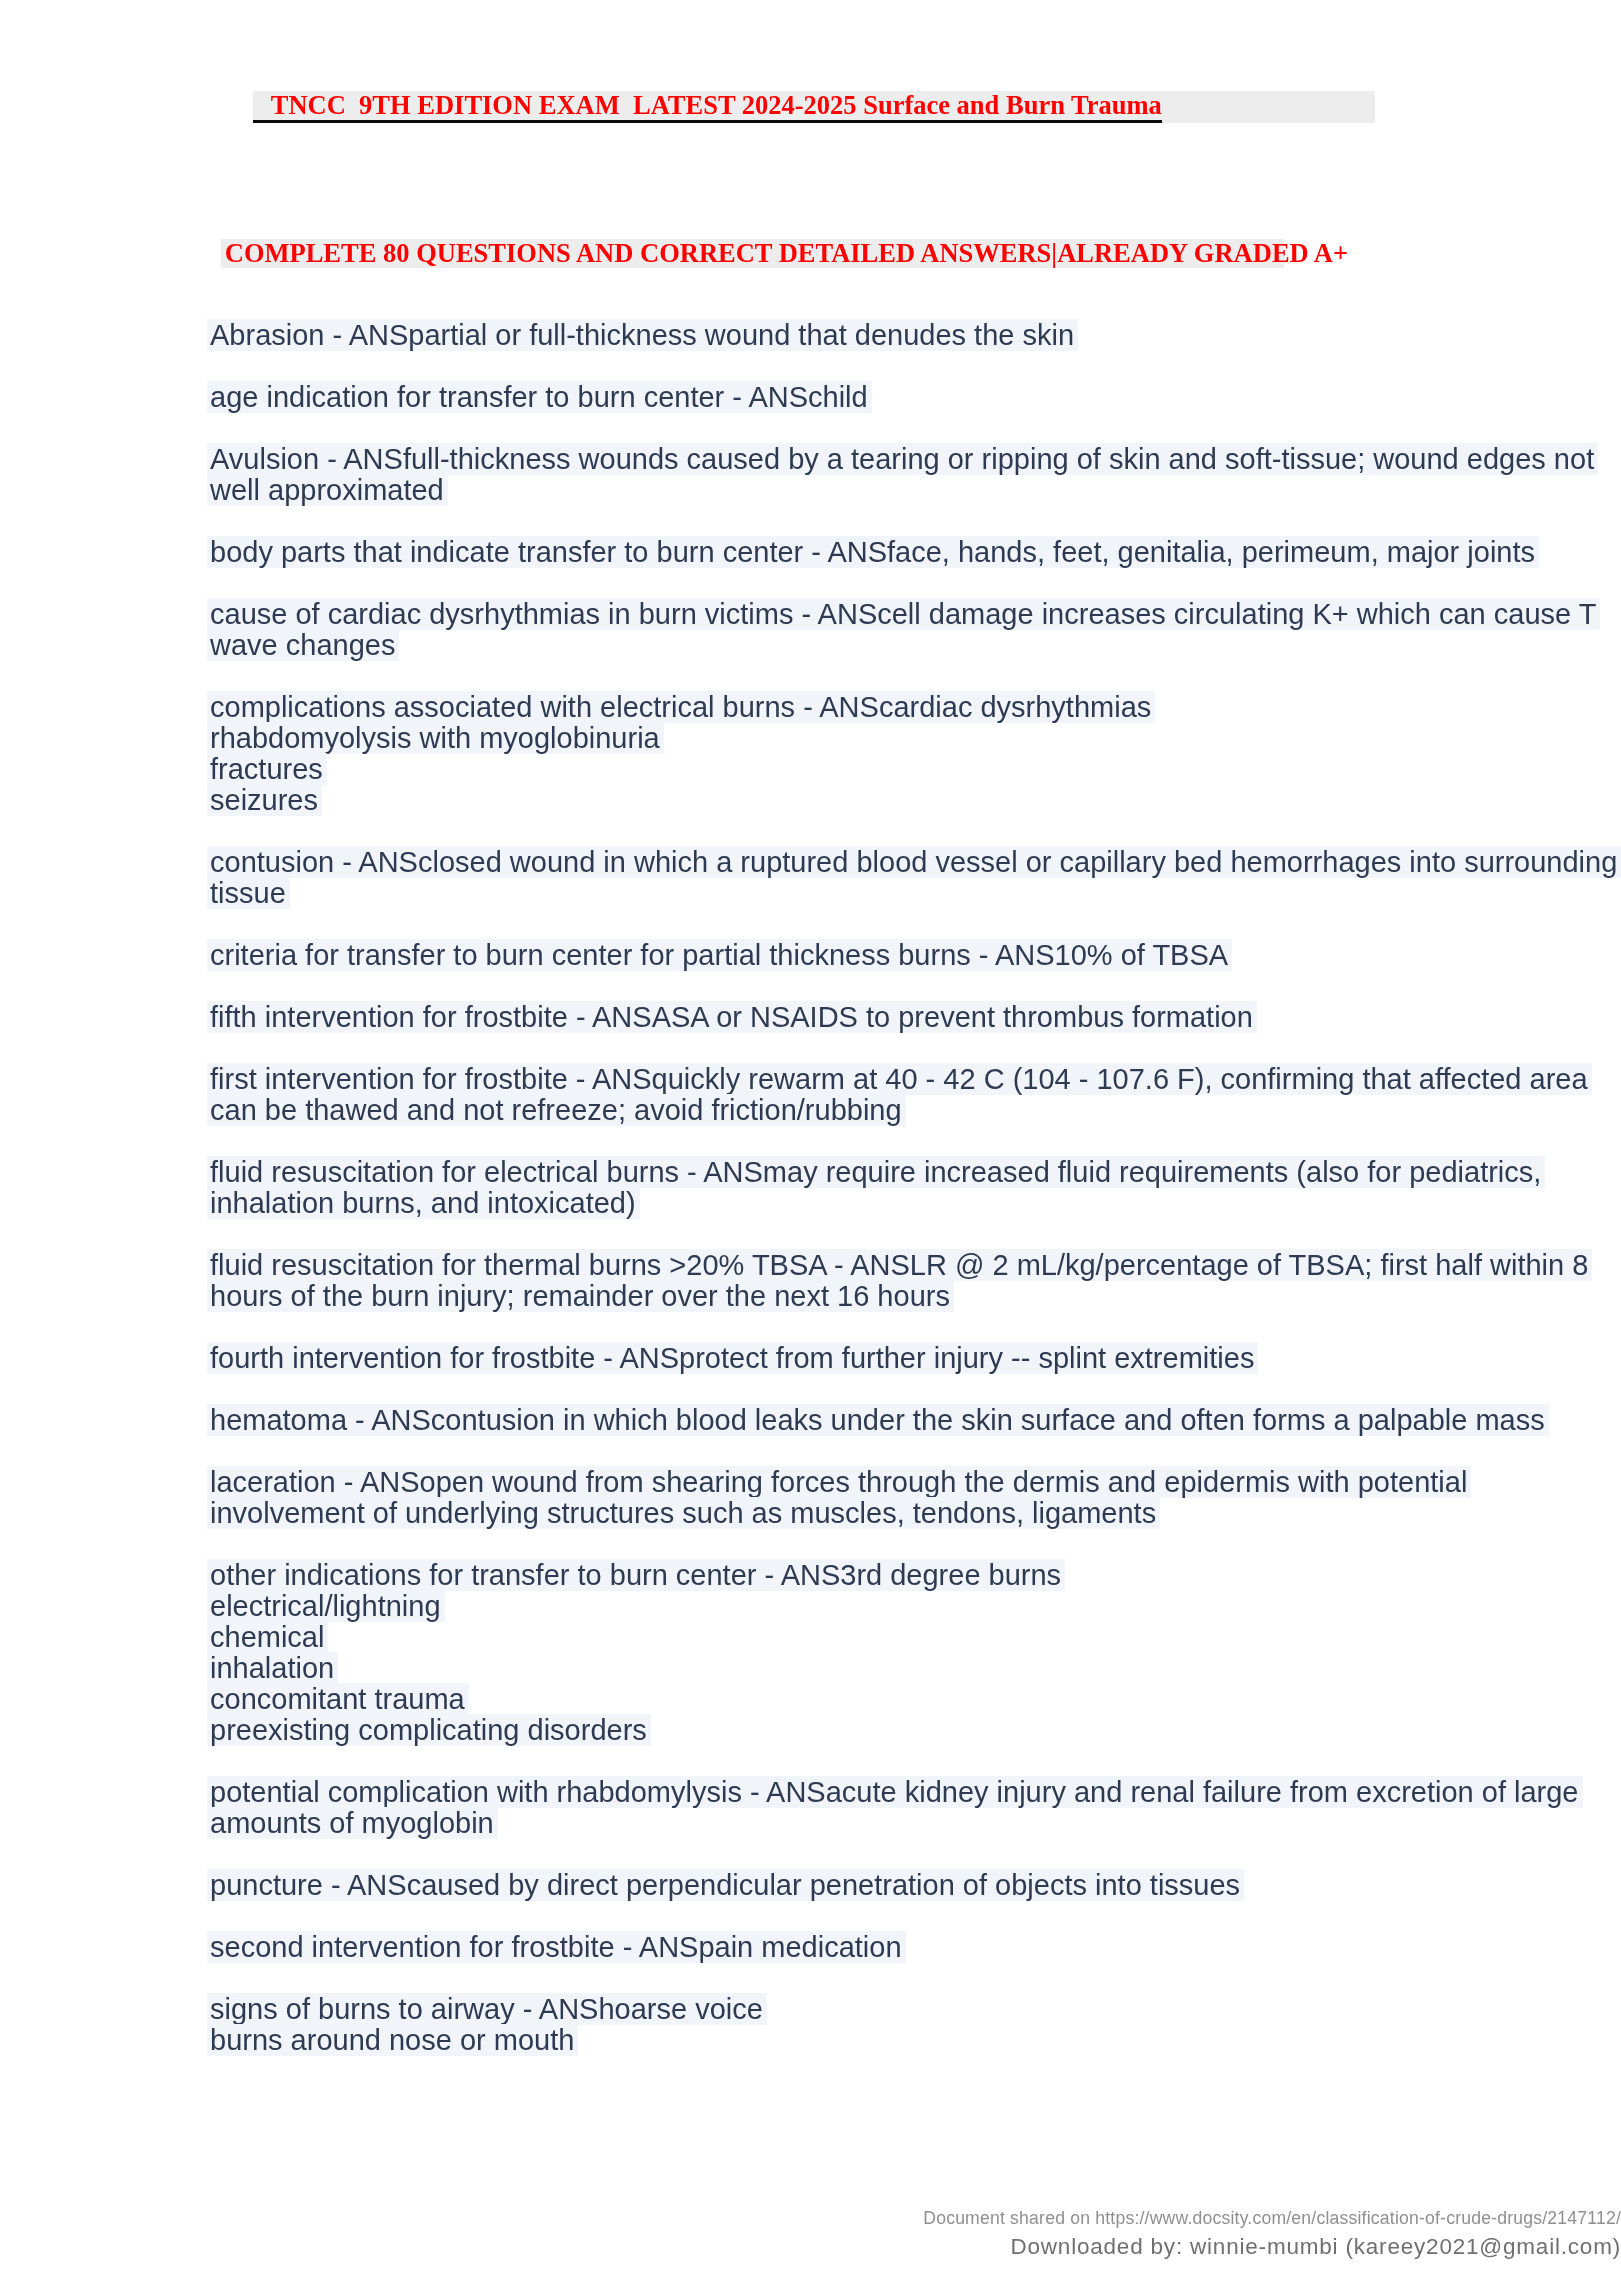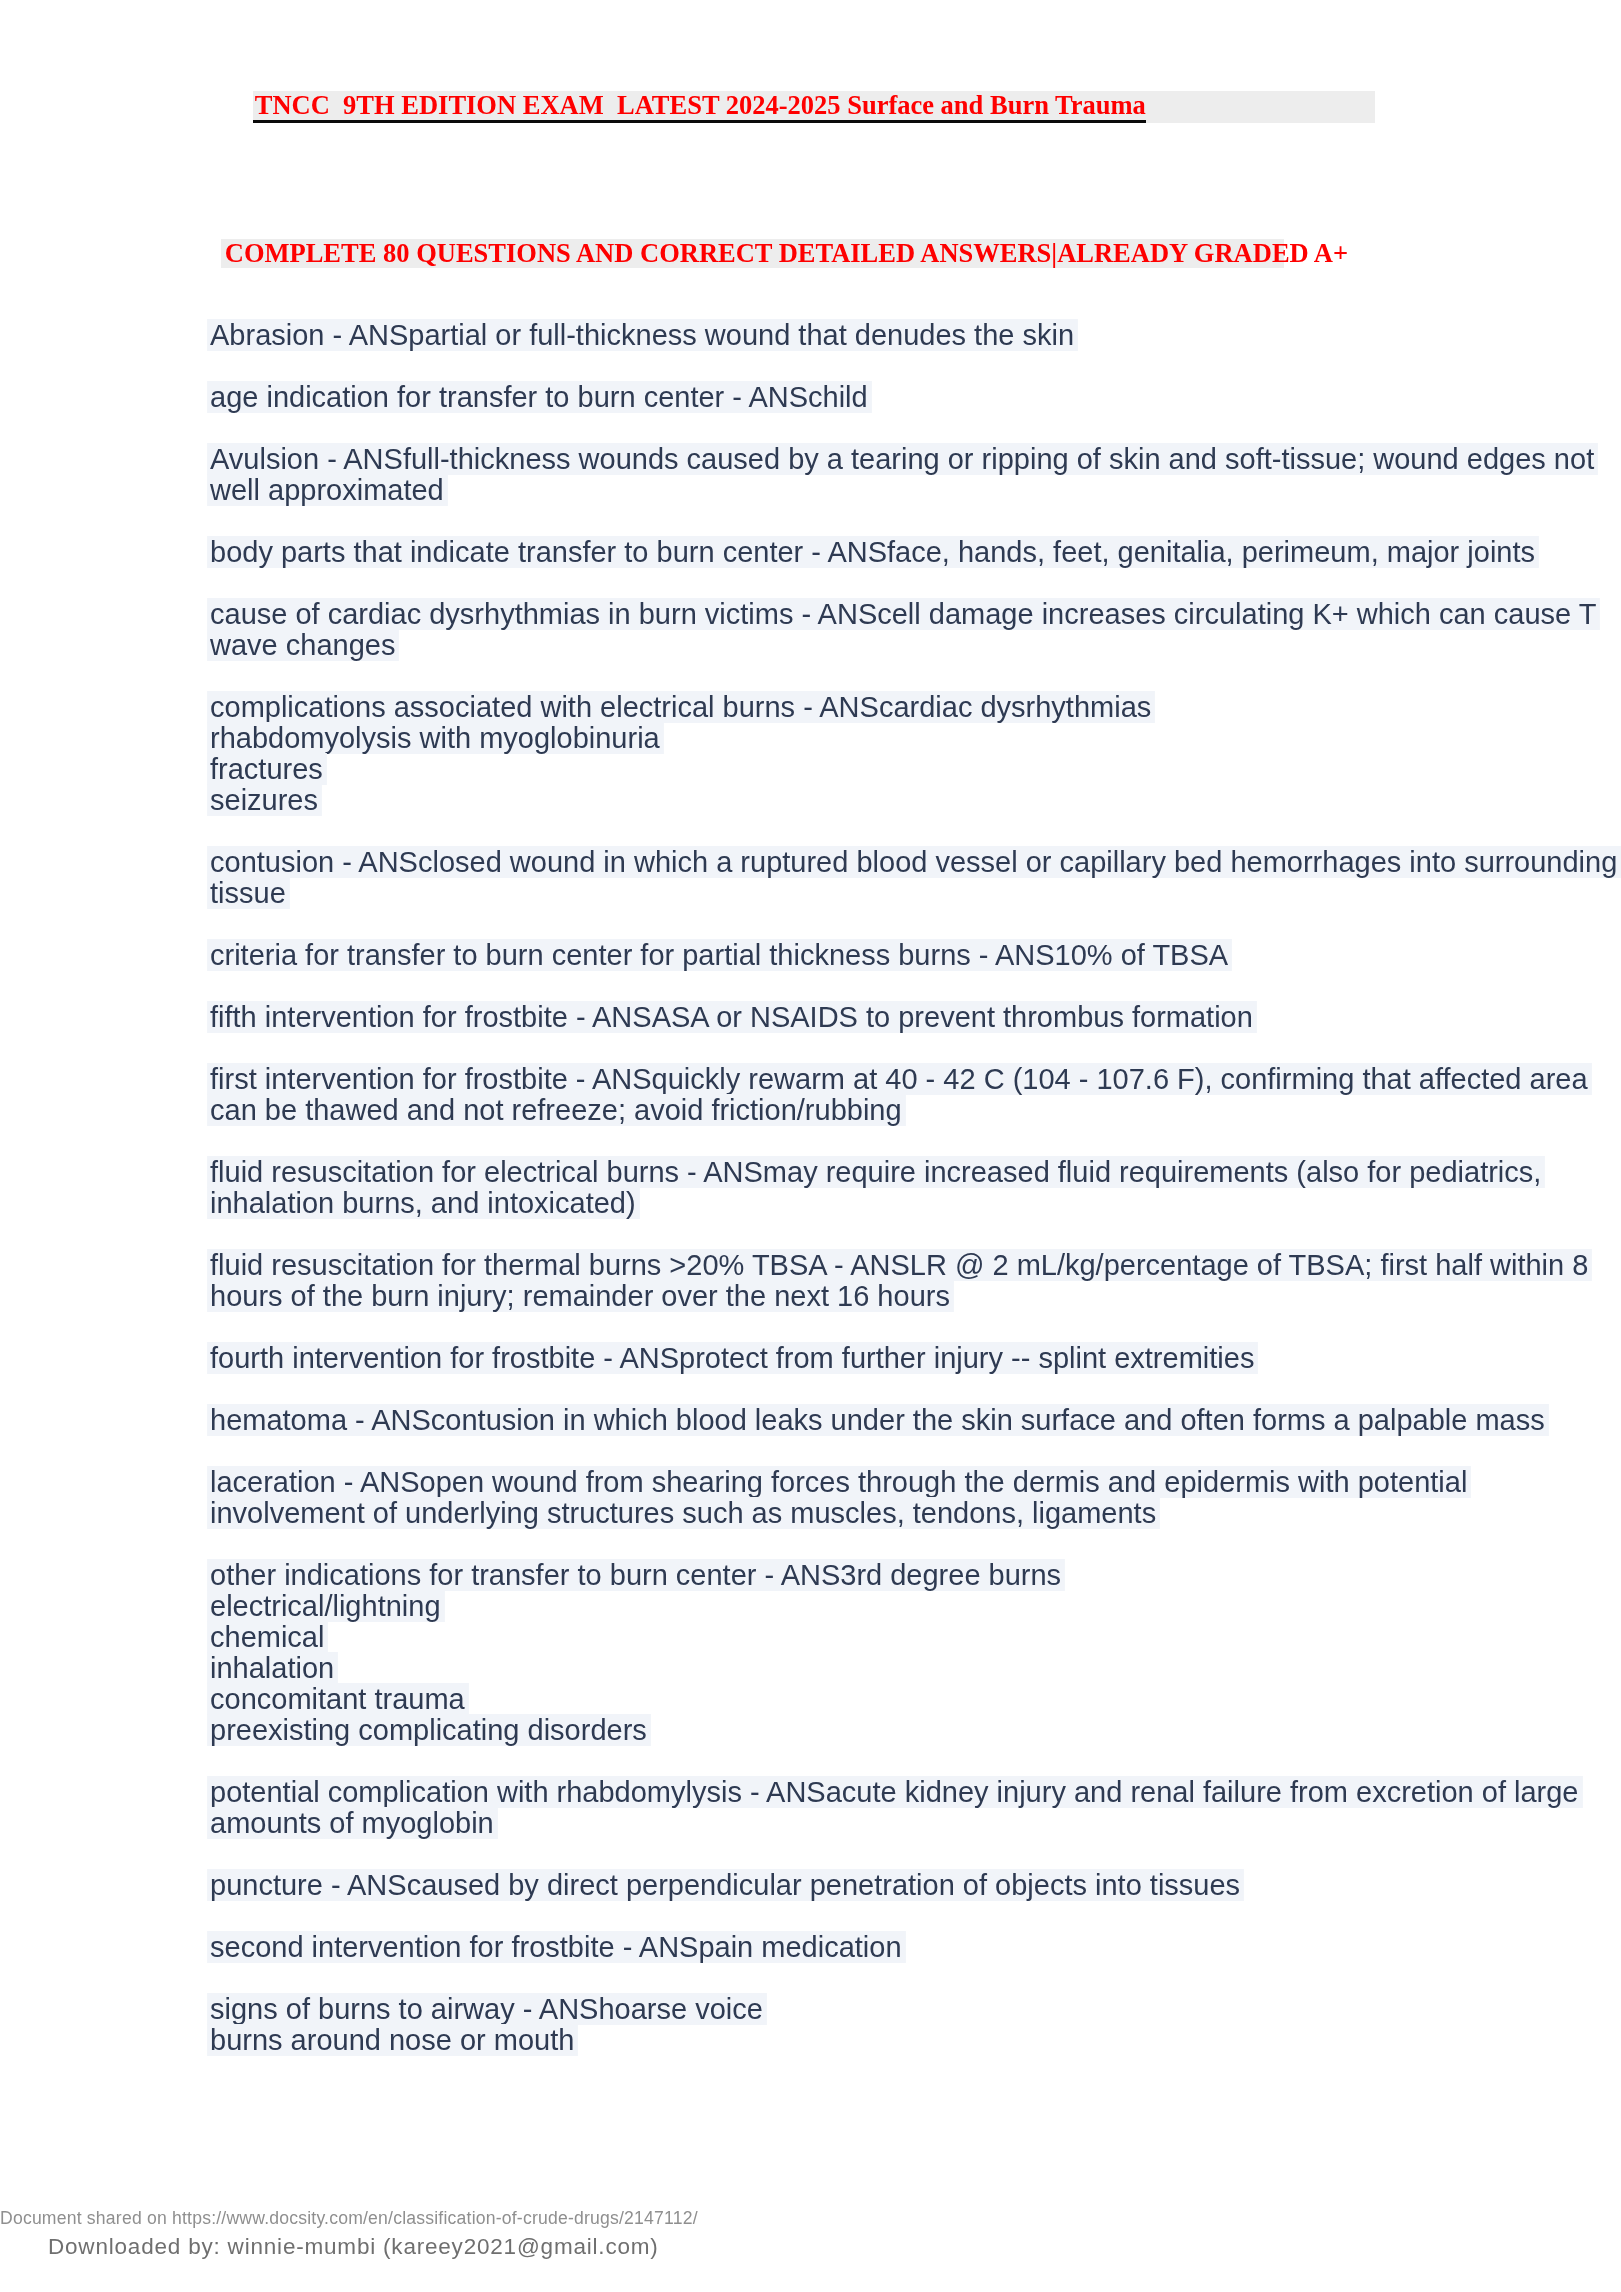--- a/index.html
+++ b/index.html
@@ -22,21 +22,21 @@
     white-space:pre;
   }
   .t1-row { margin-left:32px; }
   .t1-band {
     display:inline-block;
     width:1122px;
     background:var(--header-hl,#ededed);
   }
   .t1-text {
     display:inline-block;
-    padding-left:2px;
+    padding-left:18px;
     border-bottom:3.9px solid #0a0a0a;
   }
   .t2-band {
     display:inline-block;
     width:1063px;
     padding-left:4px;
     background:var(--header-hl,#ededed);
   }
   
   .qa-list {
@@ -49,21 +49,21 @@
   .qa-item { margin-bottom:31px; }
   .qa-line { white-space:pre; }
   .qa-line .hl {
     background:var(--body-hl,#f1f4f9);
     box-shadow:3.9px 0 0 var(--body-hl,#f1f4f9), -2.9px 0 0 var(--body-hl,#f1f4f9);
   }
   
   .doc-footer {
     position:absolute; left:0; top:2208px;
     width:100%;
-    text-align:left;
+    text-align:right;
   }
   .footer-line1 {
     font-size:17.6px;
     line-height:21.6px;
     color:var(--footer-color1,#8f8f8f);
     letter-spacing:0.2px;
   }
   .footer-line2 {
     margin-top:4.9px;
     font-size:22.5px;

